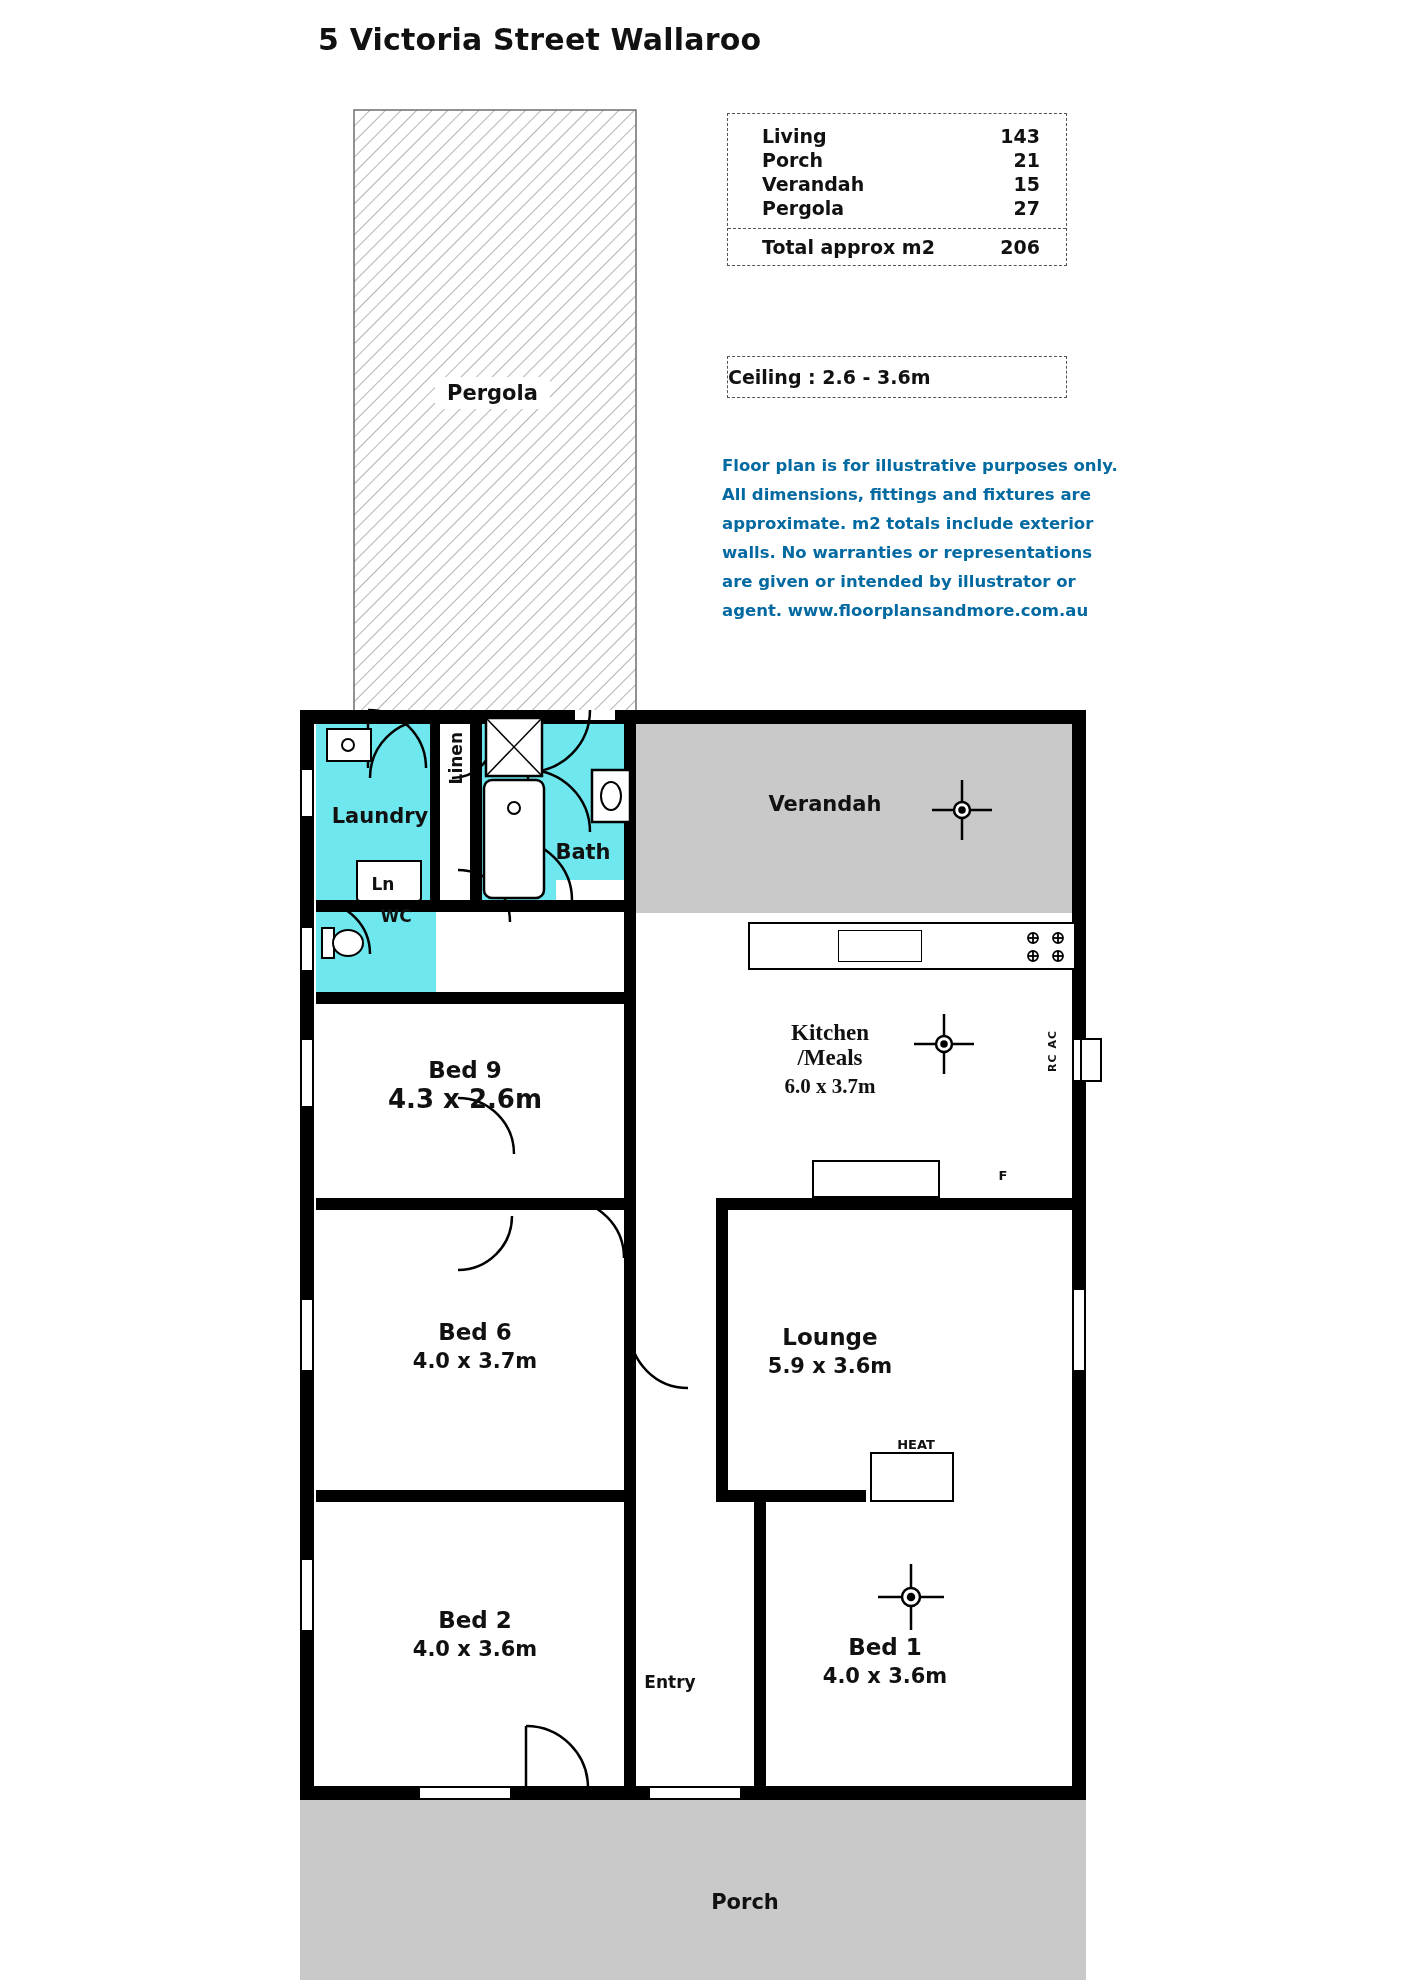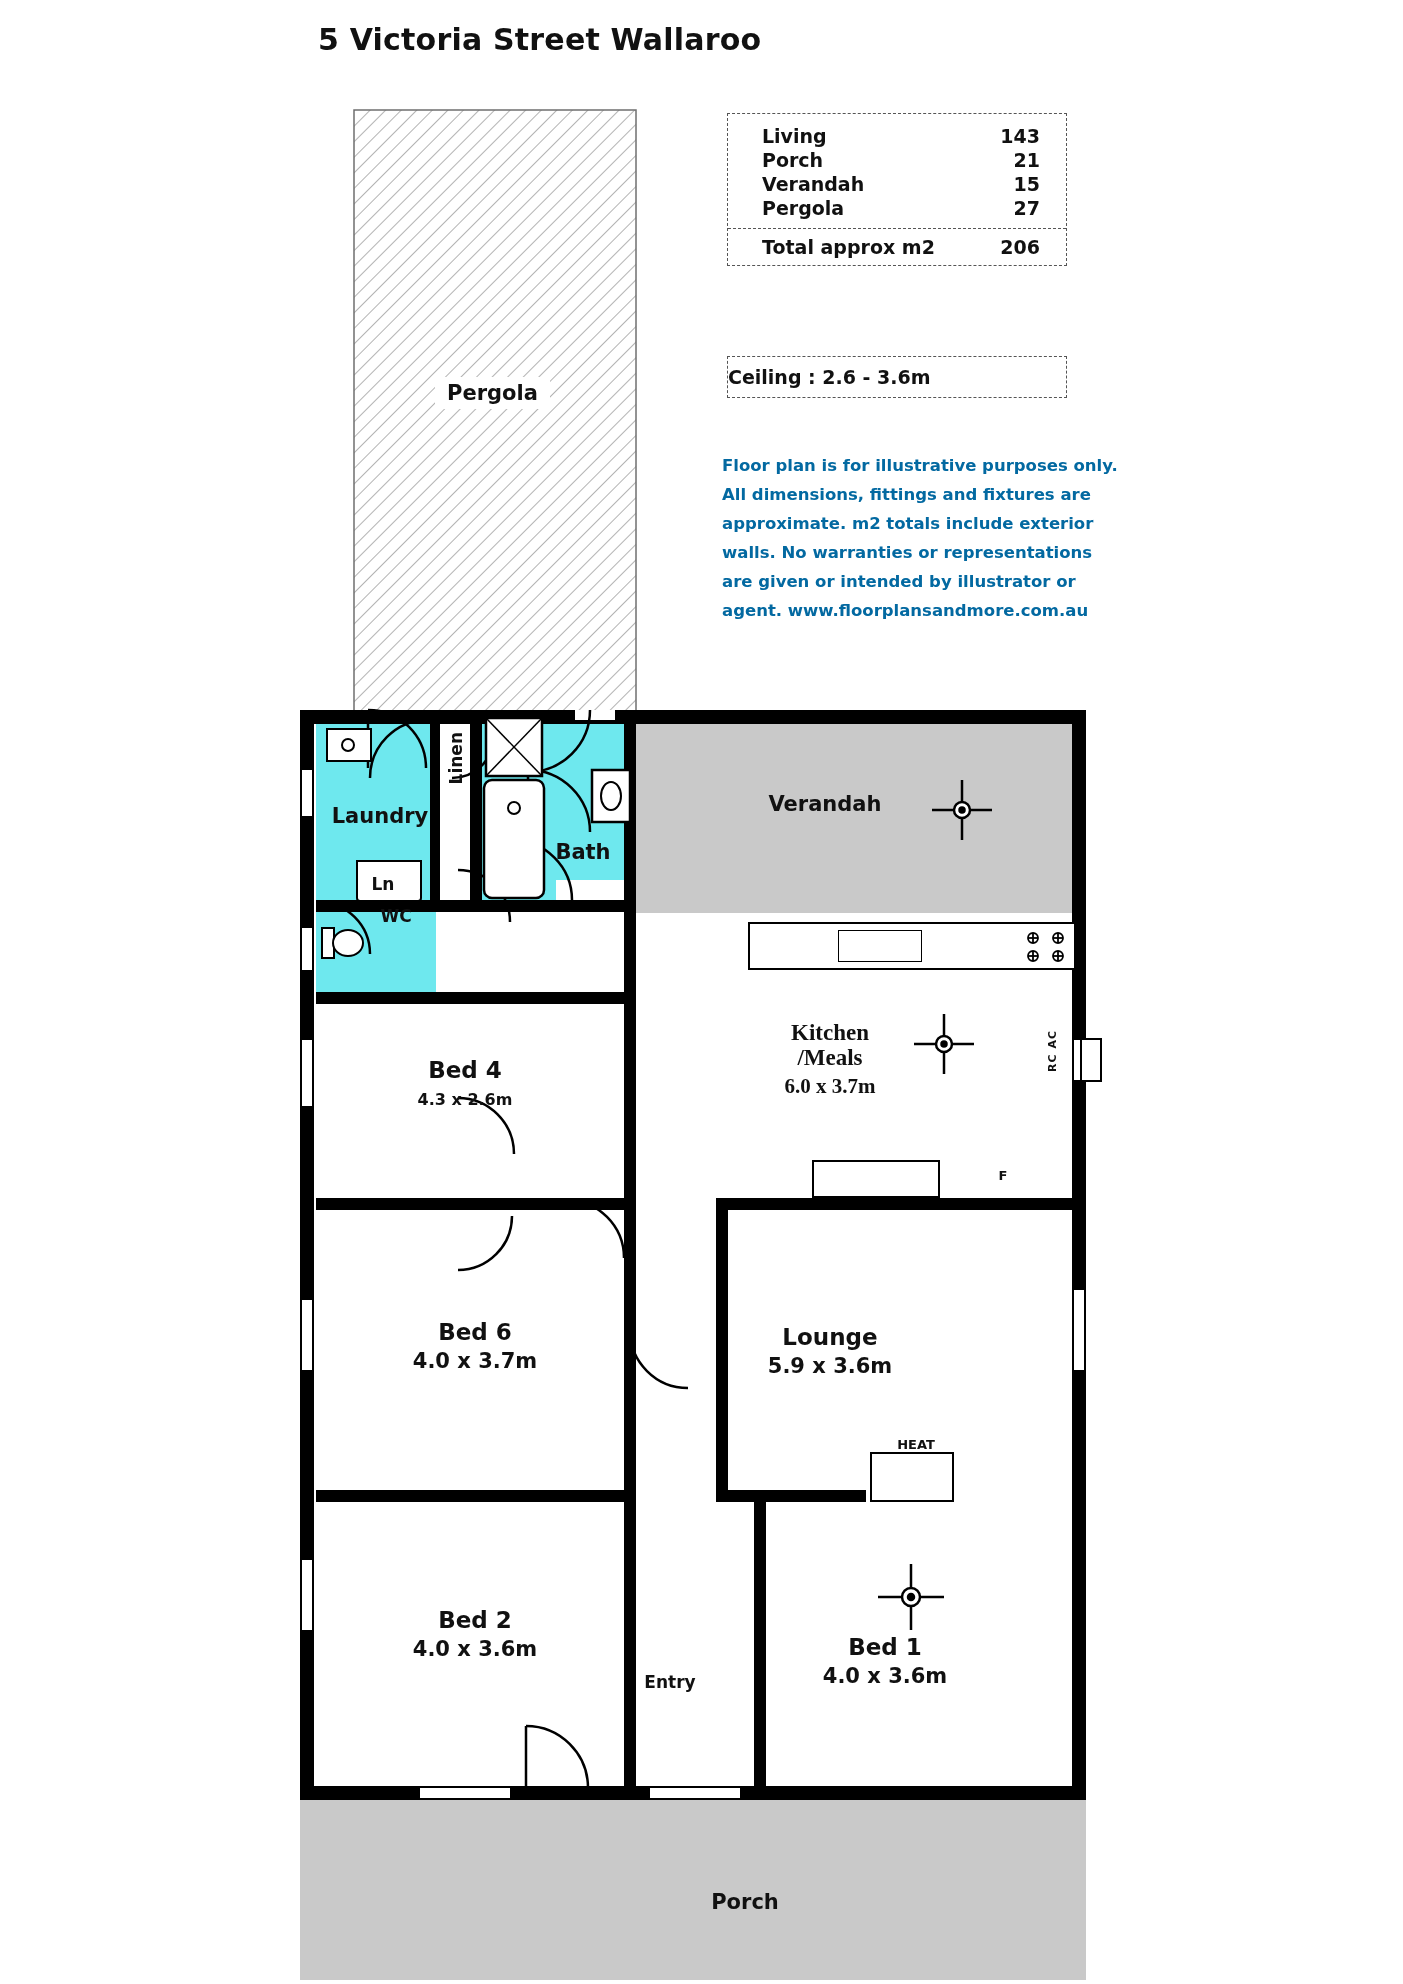--- a/index.html
+++ b/index.html
@@ -269,19 +269,19 @@
     <div>Bed 2</div>
     <div class="lbl" style="position:static;font-size:21px;margin-top:4px;">4.0 x 3.6m</div>
   </div>
 
   <div class="lbl" style="left:350px;top:1320px;width:250px;font-size:23px;">
     <div>Bed 6</div>
     <div class="lbl" style="position:static;font-size:21px;margin-top:4px;">4.0 x 3.7m</div>
   </div>
 
   <div class="lbl" style="left:340px;top:1058px;width:250px;font-size:23px;">
-    <div>Bed 4</div>
-    <div class="lbl" style="position:static;font-size:16px;margin-top:4px;">4.3 x 2.6m</div>
+    <div>Bed 9</div>
+    <div class="lbl" style="position:static;font-size:26px;margin-top:4px;">4.3 x 2.6m</div>
   </div>
 
   <div class="lbl sm" style="left:600px;top:1670px;width:140px;">Entry</div>
 
 </div>
 
 </body></html>

